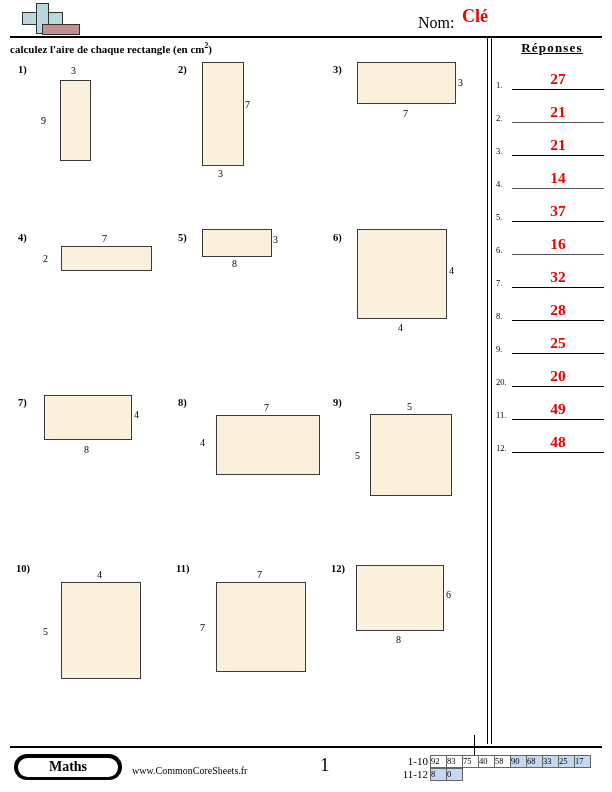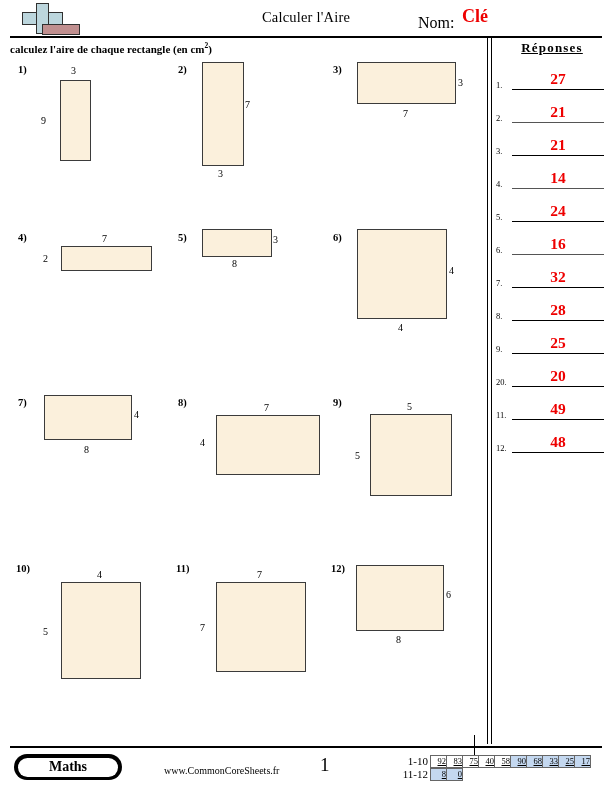--- a/index.html
+++ b/index.html
@@ -187,21 +187,20 @@
     display: flex;
     align-items: center;
     justify-content: center;
     font-size: 14px;
     font-weight: bold;
   }
   #site-url {
     position: absolute;
     left: 132px; top: 765px;
     font-size: 10px;
-    margin-left: 32px;
   }
   #page-number {
     position: absolute;
     left: 320px; top: 754px;
     font-size: 19px;
   }
   #scale-wrap {
     position: absolute;
     left: 398px; top: 755px;
     font-size: 8px;
@@ -217,40 +216,38 @@
     width: 30px;
     text-align: right;
     padding-right: 3px;
     font-size: 11px;
     line-height: 13px;
   }
   .scale-cell {
     width: 17px;
     border: 1px solid #666;
     margin-left: -1px;
-    text-align: right;
+    text-align: left;
     font-size: 8.5px;
     line-height: 11px;
     box-sizing: border-box;
     background: #ffffff;
-    text-decoration: underline;
   }
   .scale-cell.shaded { background: #c4d8f0; }
 </style>
 </head>
 <body>
 
 <div id="header">
   <div id="logo">
     <div class="logo-plus-h"></div>
     <div class="logo-plus-v"></div>
     <div class="logo-plus-inner"></div>
     <div class="logo-bar"></div>
   </div>
-  <div id="title">Calculer l'Aire</div>
   <div id="nom-label">Nom:</div>
   <div id="nom-value">Clé</div>
 </div>
 <div id="header-rule"></div>
 <div id="subtitle"><span>calculez l'aire de chaque rectangle (en cm</span><sup>2</sup><span>)</span></div>
 
 <div id="divider-a"></div>
 <div id="divider-b"></div>
 
 <div id="answers-title">Réponses</div>
@@ -270,21 +267,21 @@
   <span class="ans-val">21</span>
   <span class="ans-line"></span>
 </div>
 <div class="ans-row" style="top:159px">
   <span class="ans-num">4.</span>
   <span class="ans-val">14</span>
   <span class="ans-line gray"></span>
 </div>
 <div class="ans-row" style="top:192px">
   <span class="ans-num">5.</span>
-  <span class="ans-val">24</span>
+  <span class="ans-val">37</span>
   <span class="ans-line"></span>
 </div>
 <div class="ans-row" style="top:225px">
   <span class="ans-num">6.</span>
   <span class="ans-val">16</span>
   <span class="ans-line gray"></span>
 </div>
 <div class="ans-row" style="top:258px">
   <span class="ans-num">7.</span>
   <span class="ans-val">32</span>

